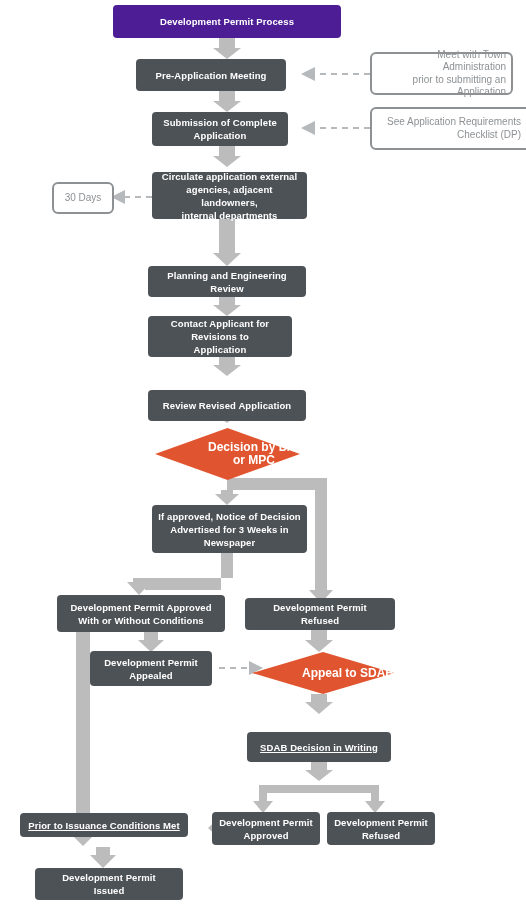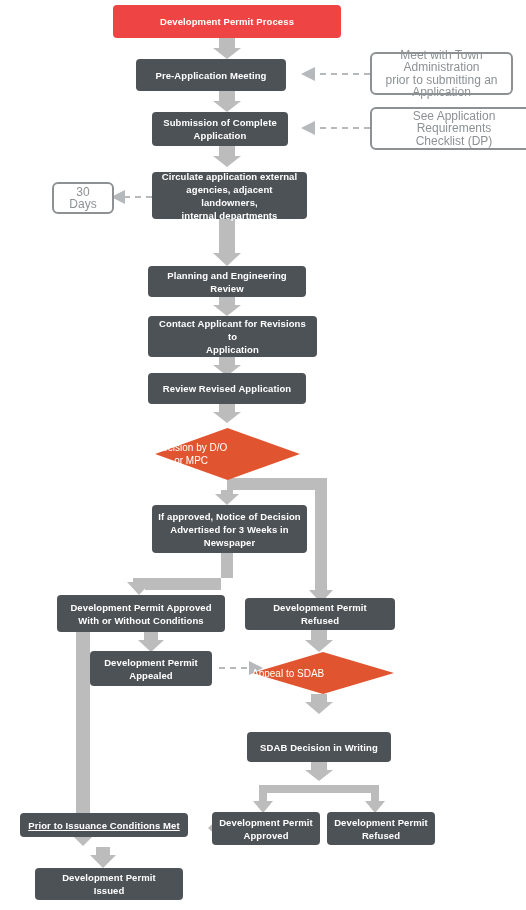--- a/index.html
+++ b/index.html
@@ -24,47 +24,47 @@
     border-radius:4px;
     color:#ffffff;
     font-weight:bold;
     font-size:9.5px;
     line-height:13px;
     letter-spacing:.1px;
     padding:2px 6px;
     white-space:pre-wrap;
   }
   .node.dark{ background:#4d5257; }
-  .node.red{ background:#ef4444; }
+  .node.red{ background:#4c1d95; }
   .note{
     position:absolute;
     box-sizing:border-box;
     display:flex;
     align-items:center;
     justify-content:center;
-    text-align:center;
+    text-align:right;
     border:2px solid #8d9194;
     border-radius:6px;
     background:#ffffff;
     color:#8d9194;
-    font-size:12px;
+    font-size:10px;
     line-height:12.5px;
     font-weight:normal;
-    padding:2px 11px;
+    padding:2px 5px;
     white-space:pre-wrap;
   }
   .diamond{
     position:absolute;
     display:flex;
     align-items:center;
-    justify-content:flex-start;
+    justify-content:flex-end;
     text-align:center;
     color:#ffffff;
-    font-weight:normal;
-    font-size:10px;
+    font-weight:bold;
+    font-size:12px;
     line-height:13px;
     white-space:pre-wrap;
   }
   .diamond > svg{ position:absolute; left:0; top:0; }
   .diamond > span{ position:relative; z-index:2; }
   .conn{ position:absolute; left:0; top:0; width:526px; height:910px; pointer-events:none; }
 </style>
 </head>
 <body>
 
@@ -137,24 +137,24 @@
 
   <div class="node dark" style="left:152px;top:112px;width:136px;height:34px;">Submission of Complete
 Application</div>
 
   <div class="node dark" style="left:148px;top:266px;width:158px;height:31px;">Planning and Engineering Review</div>
 
   <div class="node dark" style="left:152px;top:172px;width:155px;height:47px;">Circulate application external
 agencies, adjacent landowners,
 internal departments</div>
 
-  <div class="node dark" style="left:148px;top:316px;width:169px;height:41px;">Contact Applicant for Revisions to
+  <div class="node dark" style="left:148px;top:316px;width:144px;height:41px;">Contact Applicant for Revisions to
 Application</div>
 
-  <div class="node dark" style="left:148px;top:373px;width:158px;height:31px;">Review Revised Application</div>
+  <div class="node dark" style="left:148px;top:390px;width:158px;height:31px;">Review Revised Application</div>
 
   <div class="diamond" style="left:155px;top:428px;width:145px;height:52px;">
     <svg width="145" height="52" viewBox="0 0 145 52" xmlns="http://www.w3.org/2000/svg">
       <polygon points="72.5,0 145,26 72.5,52 0,26" fill="#e0552f"></polygon>
     </svg>
     <span>Decision by D/O
 or MPC</span>
   </div>
 
   <div class="node dark" style="left:152px;top:505px;width:155px;height:48px;">If approved, Notice of Decision
@@ -169,21 +169,21 @@
   <div class="node dark" style="left:90px;top:651px;width:122px;height:35px;">Development Permit
 Appealed</div>
 
   <div class="diamond" style="left:252px;top:652px;width:142px;height:42px;">
     <svg width="142" height="42" viewBox="0 0 142 42" xmlns="http://www.w3.org/2000/svg">
       <polygon points="71,0 142,21 71,42 0,21" fill="#e0552f"></polygon>
     </svg>
     <span>Appeal to SDAB</span>
   </div>
 
-  <div class="node dark" style="left:247px;top:732px;width:144px;height:30px;">SDAB Decision in Writing</div>
+  <div class="node dark" style="left:247px;top:732px;width:144px;height:30px;text-decoration:underline;">SDAB Decision in Writing</div>
 
   <div class="node dark" style="left:212px;top:812px;width:108px;height:33px;">Development Permit
 Approved</div>
 
   <div class="node dark" style="left:327px;top:812px;width:108px;height:33px;">Development Permit
 Refused</div>
 
   <div class="node dark" style="left:20px;top:813px;width:168px;height:24px;text-decoration:underline;">Prior to Issuance Conditions Met</div>
 
   <div class="node dark" style="left:35px;top:868px;width:148px;height:32px;">Development Permit        Issued</div>

